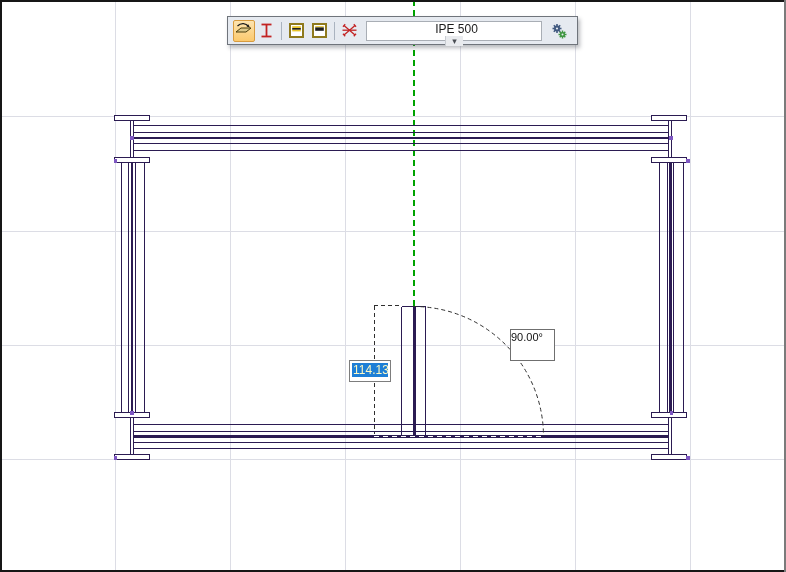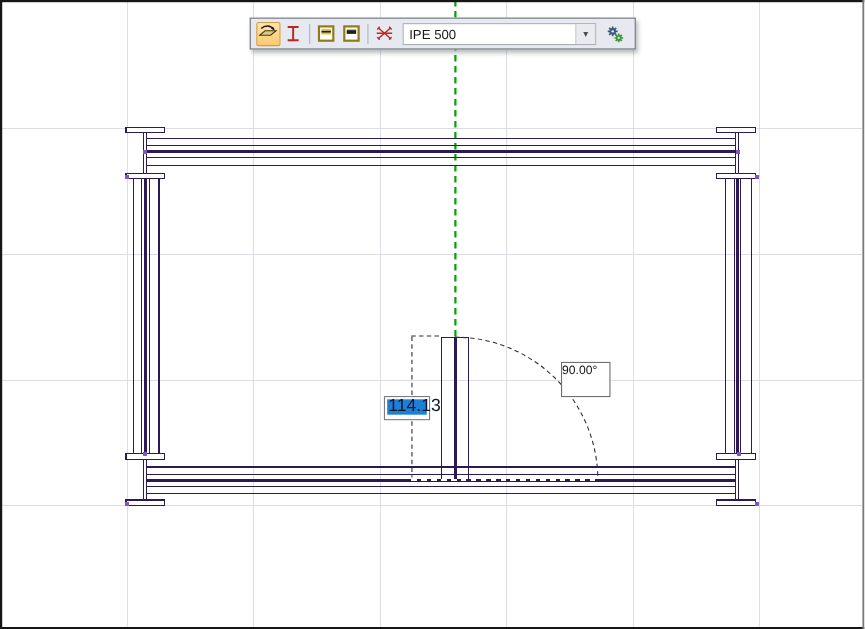--- a/index.html
+++ b/index.html
@@ -40,37 +40,37 @@
   .close-x{font-size:12px;font-weight:normal;color:#6e7b8c;cursor:default;line-height:1;}
   .toolbar-body{height:27px;display:flex;align-items:center;padding:0 4px;}
   .tbtn{
     width:22px;height:22px;display:flex;align-items:center;justify-content:center;
     border:1px solid transparent;border-radius:2px;margin:0 0.5px;background:transparent;padding:0;
   }
   .tbtn.selected{background:linear-gradient(#fde4b0,#fbc96d);border-color:#d79b3f;}
   .tsep{width:1px;height:18px;background:#aab3bf;margin:0 3px;}
   .combo{
     width:176px;height:20px;margin-left:5px;background:#fff;border:1px solid #a9aeb5;
-    display:flex;align-items:center;font-size:12px;color:#1a1a1a;box-sizing:border-box;
+    display:flex;align-items:center;font-size:12px;color:#1a1a1a;box-sizing:border-box;flex-direction:column;
   }
   .combo-text{flex:1;padding-left:5px;white-space:nowrap;}
   .combo-arrow{
     width:17px;height:18px;background:#e9ebee;border-left:1px solid #c8ccd1;
     display:flex;align-items:center;justify-content:center;font-size:9px;color:#4a4e53;
   }
   .gears-btn{margin-left:6px;width:22px;height:22px;display:flex;align-items:center;justify-content:center;background:transparent;border:none;padding:0;}
 
   
   .dim-input{
     position:absolute;left:349px;top:360px;width:42px;height:22px;z-index:10;
     background:#fff;border:1px solid #7d7d7d;box-sizing:border-box;
   }
   .dim-selection{
-    display:block;margin:2px;background:var(--selection-blue,#1e7fd6);color:#0f172a;
-    font-size:16px;line-height:14px;padding:0 1px;white-space:nowrap;
+    display:block;margin:2px;background:var(--selection-blue,#1e7fd6);color:#fef9c3;
+    font-size:12px;line-height:14px;padding:0 1px;white-space:nowrap;
   }
   .angle-label{
     position:absolute;left:510px;top:329px;width:45px;height:32px;z-index:10;
     background:#fff;border:1px solid #6f6f6f;box-sizing:border-box;
     font-size:11px;color:#111;line-height:15px;
   }
 </style>
 </head>
 <body>
 

